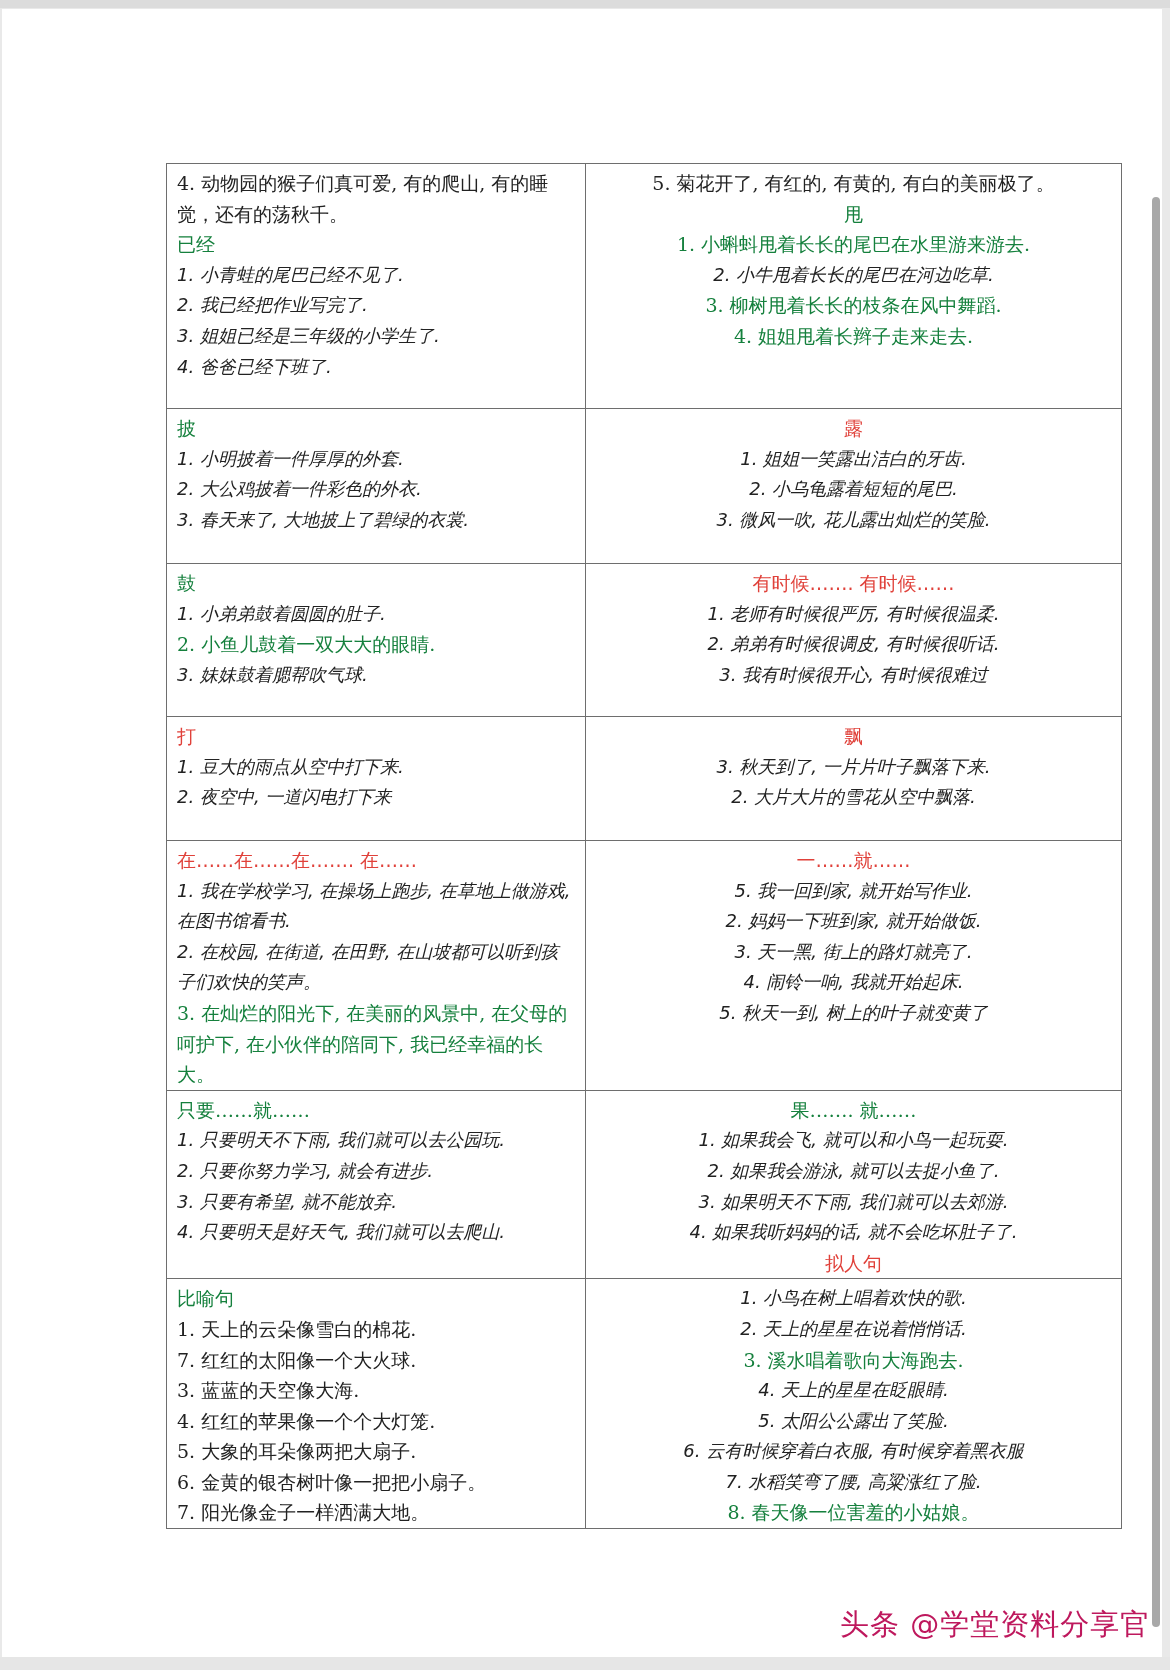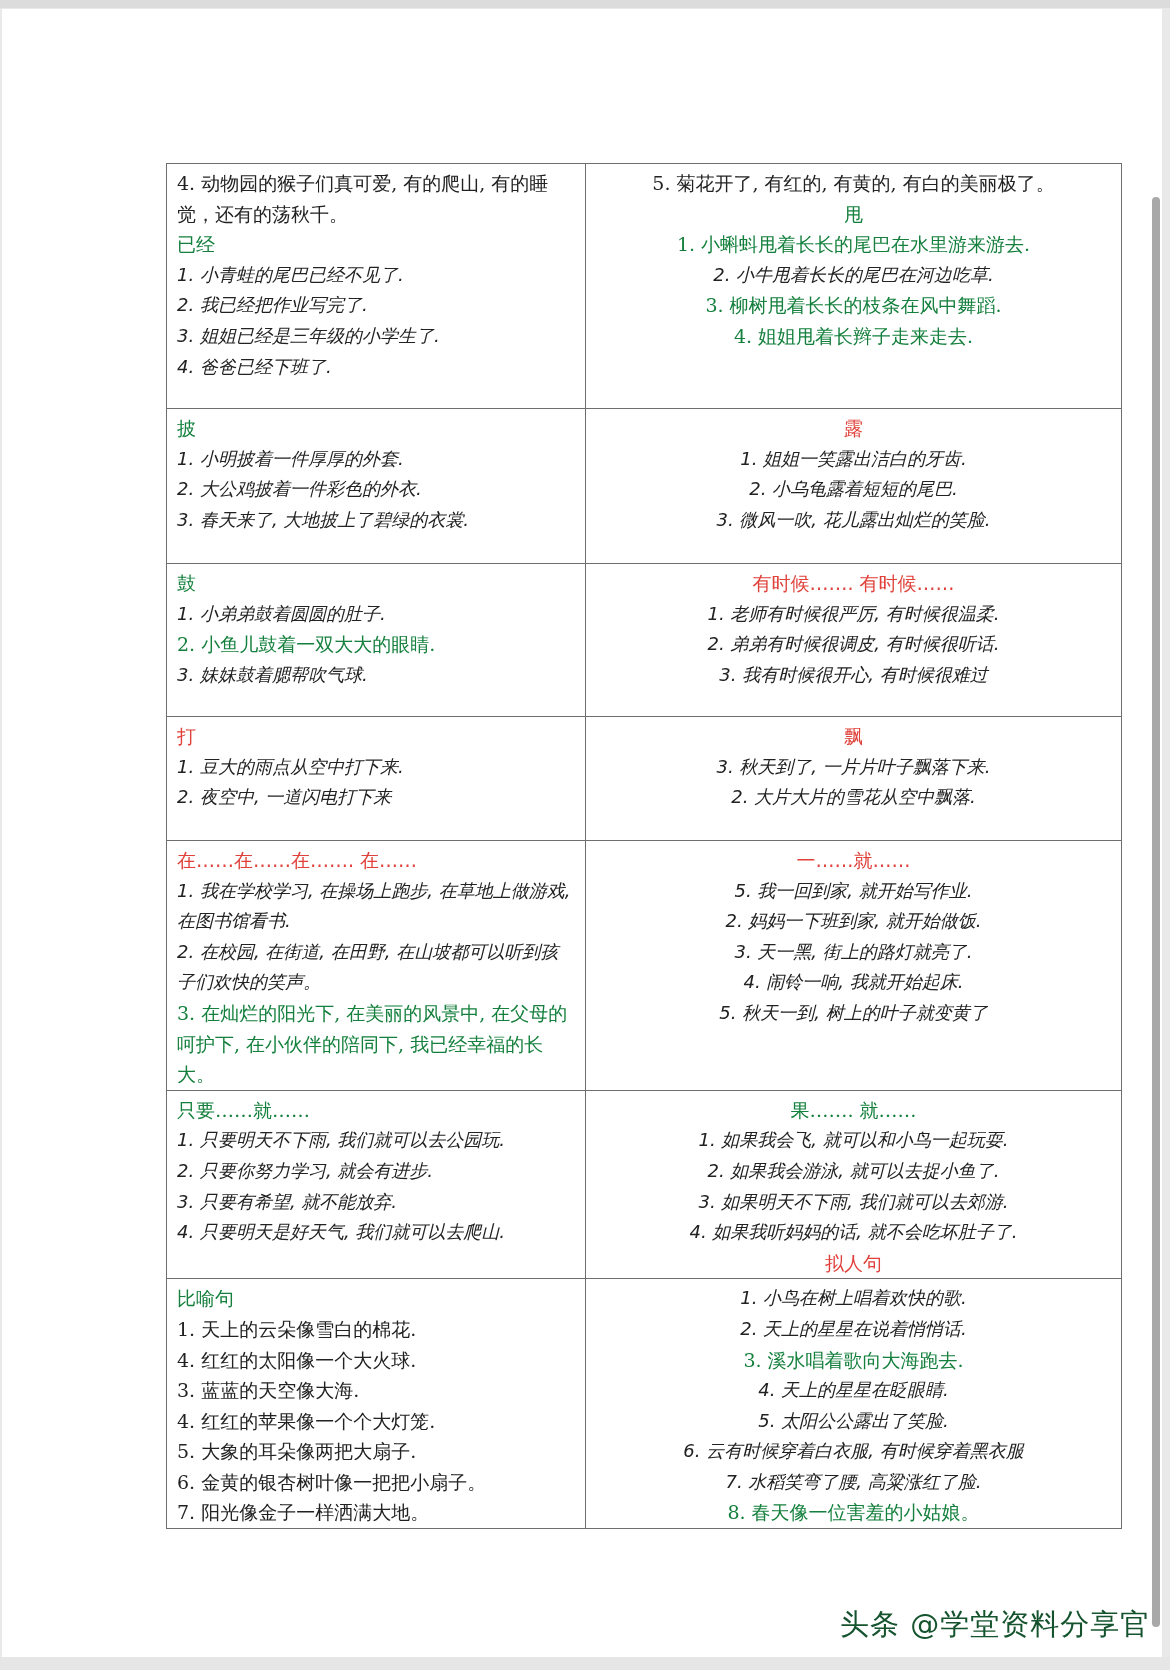--- a/index.html
+++ b/index.html
@@ -31,21 +31,21 @@
     .doc-table td.right { border-left: 1.5px solid #222; text-align: center; }
     .heading { color: #d9534f; }
     .heading.soft { color: #15803d; }
     .heading.bold { color: #e0413a; font-family: "DejaVu Sans", "Liberation Sans", sans-serif; }
     .line { display: block; white-space: normal; }
     .sans { font-family: "DejaVu Sans", "Liberation Sans", sans-serif; font-size: 18px; font-style: italic; }
     .gray { color: #15803d; }
     .watermark {
       position: absolute; left: 840px; top: 1605px;
       font-family: "DejaVu Sans", "Liberation Sans", sans-serif;
-      font-size: 29px; color: #14532d; letter-spacing: 1px;
+      font-size: 29px; color: #be185d; letter-spacing: 1px;
       text-shadow: 1px 1px 0 #fff, -1px -1px 0 #fff;
     }
     .bottom-bar { position: absolute; left: 0; top: 1657px; width: 1170px; height: 13px; background: #e6e6e6; }
   </style>
 </head>
 <body>
 
 <div class="top-bar"></div>
 <div class="page"></div>
 <div class="scrollbar-track"></div>
@@ -148,21 +148,21 @@
         <span class="line sans">3. 如果明天不下雨, 我们就可以去郊游.</span>
         <span class="line sans">4. 如果我听妈妈的话, 就不会吃坏肚子了.</span>
         <span class="line heading bold">拟人句</span>
       </td>
     </tr>
 
     <tr style="height:248px">
       <td class="left">
         <span class="line heading soft">比喻句</span>
         <span class="line">1. 天上的云朵像雪白的棉花.</span>
-        <span class="line">4. 红红的太阳像一个大火球.</span>
+        <span class="line">7. 红红的太阳像一个大火球.</span>
         <span class="line">3. 蓝蓝的天空像大海.</span>
         <span class="line">4. 红红的苹果像一个个大灯笼.</span>
         <span class="line">5. 大象的耳朵像两把大扇子.</span>
         <span class="line">6. 金黄的银杏树叶像一把把小扇子。</span>
         <span class="line">7. 阳光像金子一样洒满大地。</span>
       </td>
       <td class="right">
         <span class="line sans">1. 小鸟在树上唱着欢快的歌.</span>
         <span class="line sans">2. 天上的星星在说着悄悄话.</span>
         <span class="line gray">3. 溪水唱着歌向大海跑去.</span>

